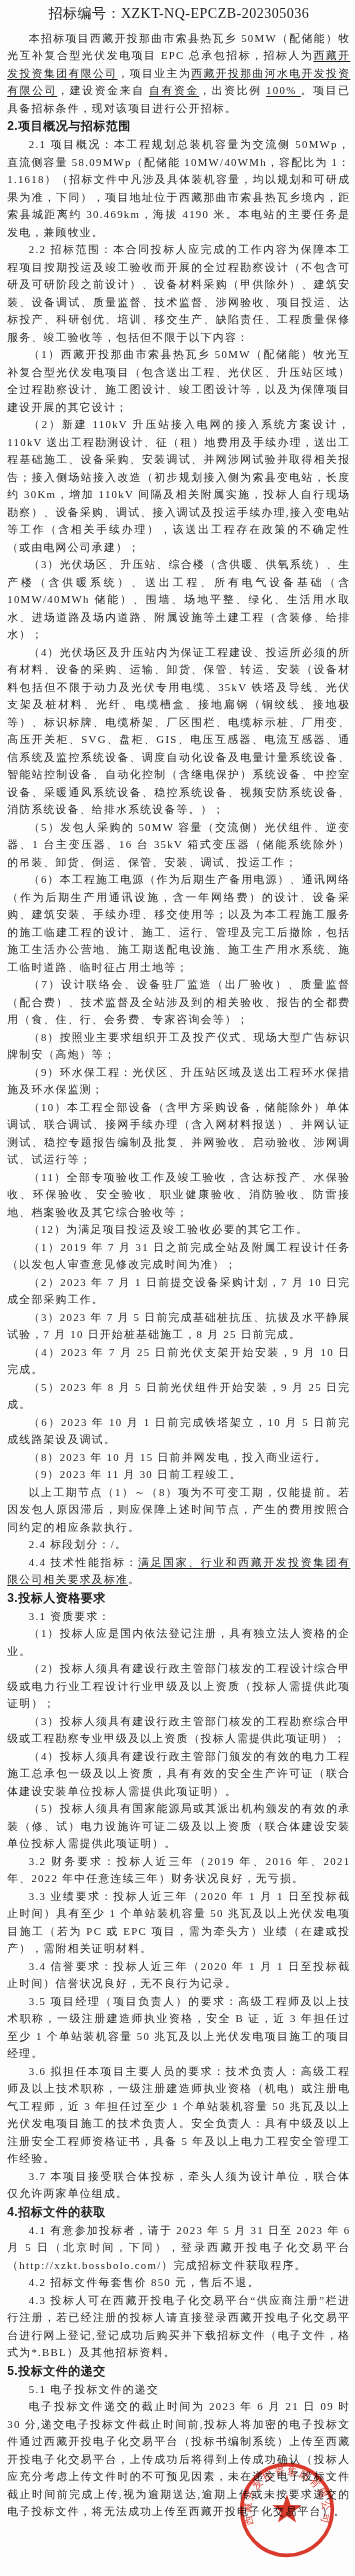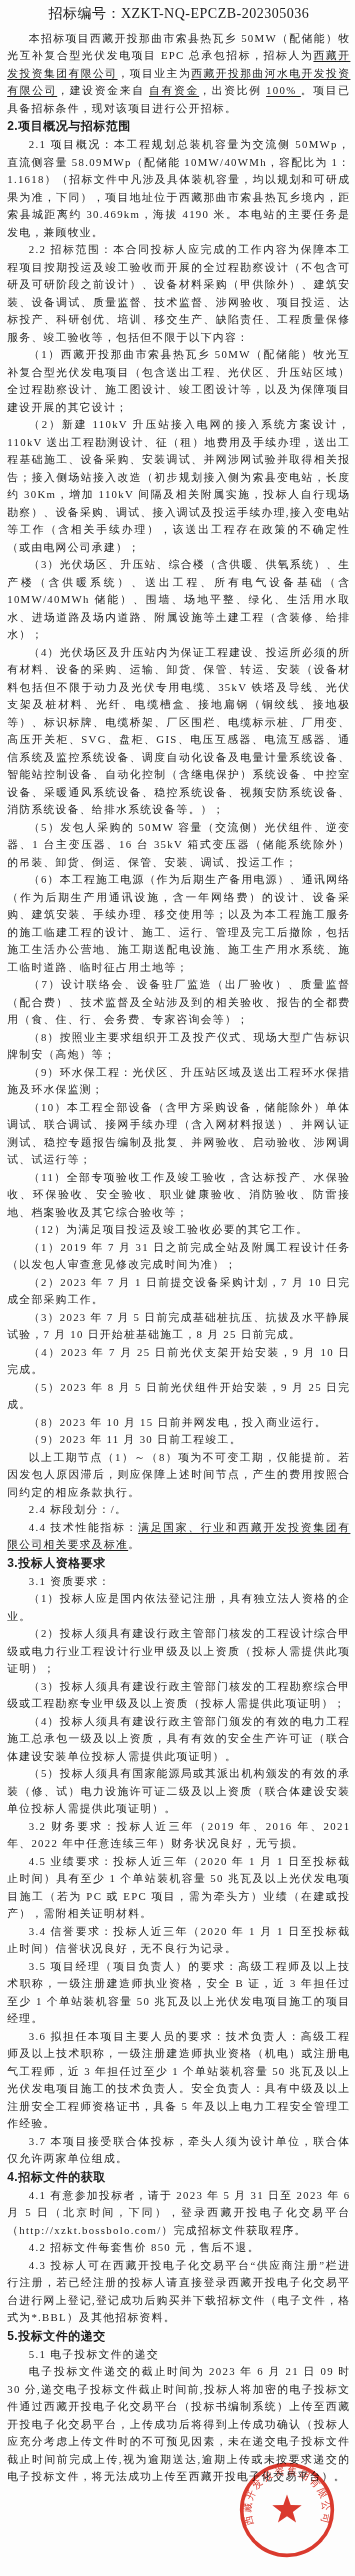--- a/index.html
+++ b/index.html
@@ -51,34 +51,35 @@
         <p class="blk para"><span>（8）按照业主要求组织开工及投产仪式、现场大型广告标识牌制安（高炮）等；</span></p>
         <p class="blk para"><span>（9）环水保工程：光伏区、升压站区域及送出工程环水保措施及环水保监测；</span></p>
         <p class="blk para"><span>（10）本工程全部设备（含甲方采购设备，储能除外）单体调试、联合调试、接网手续办理（含入网材料报送）、并网认证测试、稳控专题报告编制及批复、并网验收、启动验收、涉网调试、试运行等；</span></p>
         <p class="blk para"><span>（11）全部专项验收工作及竣工验收，含达标投产、水保验收、环保验收、安全验收、职业健康验收、消防验收、防雷接地、档案验收及其它综合验收等；</span></p>
         <p class="blk para"><span>（12）为满足项目投运及竣工验收必要的其它工作。</span></p>
         <p class="blk para"><span>（1）2019 年 7 月 31 日之前完成全站及附属工程设计任务（以发包人审查意见修改完成时间为准）；</span></p>
         <p class="blk para"><span>（2）2023 年 7 月 1 日前提交设备采购计划，7 月 10 日完成全部采购工作。</span></p>
         <p class="blk para"><span>（3）2023 年 7 月 5 日前完成基础桩抗压、抗拔及水平静展试验，7 月 10 日开始桩基础施工，8 月 25 日前完成。</span></p>
         <p class="blk para"><span>（4）2023 年 7 月 25 日前光伏支架开始安装，9 月 10 日完成。</span></p>
         <p class="blk para"><span>（5）2023 年 8 月 5 日前光伏组件开始安装，9 月 25 日完成。</span></p>
+        <p class="blk para"><span>（6）2023 年 10 月 1 日前完成铁塔架立，10 月 5 日前完成线路架设及调试。</span></p>
         <p class="blk para"><span>（8）2023 年 10 月 15 日前并网发电，投入商业运行。</span></p>
         <p class="blk para"><span>（9）2023 年 11 月 30 日前工程竣工。</span></p>
         <p class="blk para"><span>以上工期节点（1）～（8）项为不可变工期，仅能提前。若因发包人原因滞后，则应保障上述时间节点，产生的费用按照合同约定的相应条款执行。</span></p>
         <p class="blk para"><span>2.4 标段划分：/。</span></p>
         <p class="blk para"><span>4.4 技术性能指标：</span><span class="u">满足国家、行业和西藏开发投资集团有限公司相关要求及标准</span><span>。</span></p>
         <p class="blk heading"><span>3.投标人资格要求</span></p>
         <p class="blk para"><span>3.1 资质要求：</span></p>
         <p class="blk para"><span>（1）投标人应是国内依法登记注册，具有独立法人资格的企业。</span></p>
         <p class="blk para"><span>（2）投标人须具有建设行政主管部门核发的工程设计综合甲级或电力行业工程设计行业甲级及以上资质（投标人需提供此项证明）；</span></p>
         <p class="blk para"><span>（3）投标人须具有建设行政主管部门核发的工程勘察综合甲级或工程勘察专业甲级及以上资质（投标人需提供此项证明）；</span></p>
         <p class="blk para"><span>（4）投标人须具有建设行政主管部门颁发的有效的电力工程施工总承包一级及以上资质，具有有效的安全生产许可证（联合体建设安装单位投标人需提供此项证明）。</span></p>
         <p class="blk para"><span>（5）投标人须具有国家能源局或其派出机构颁发的有效的承装（修、试）电力设施许可证二级及以上资质（联合体建设安装单位投标人需提供此项证明）。</span></p>
         <p class="blk para"><span>3.2 财务要求：投标人近三年（2019 年、2016 年、2021 年、2022 年中任意连续三年）财务状况良好，无亏损。</span></p>
-        <p class="blk para"><span>4.5 业绩要求：投标人近三年（2020 年 1 月 1 日至投标截止时间）具有至少 1 个单站装机容量 50 兆瓦及以上光伏发电项目施工（若为 PC 或 EPC 项目，需为牵头方）业绩（在建或投产），需附相关证明材料。</span></p>
+        <p class="blk para"><span>3.3 业绩要求：投标人近三年（2020 年 1 月 1 日至投标截止时间）具有至少 1 个单站装机容量 50 兆瓦及以上光伏发电项目施工（若为 PC 或 EPC 项目，需为牵头方）业绩（在建或投产），需附相关证明材料。</span></p>
         <p class="blk para"><span>3.4 信誉要求：投标人近三年（2020 年 1 月 1 日至投标截止时间）信誉状况良好，无不良行为记录。</span></p>
         <p class="blk para"><span>3.5 项目经理（项目负责人）的要求：高级工程师及以上技术职称，一级注册建造师执业资格，安全 B 证，近 3 年担任过至少 1 个单站装机容量 50 兆瓦及以上光伏发电项目施工的项目经理。</span></p>
         <p class="blk para"><span>3.6 拟担任本项目主要人员的要求：技术负责人：高级工程师及以上技术职称，一级注册建造师执业资格（机电）或注册电气工程师，近 3 年担任过至少 1 个单站装机容量 50 兆瓦及以上光伏发电项目施工的技术负责人。安全负责人：具有中级及以上注册安全工程师资格证书，具备 5 年及以上电力工程安全管理工作经验。</span></p>
         <p class="blk para"><span>3.7 本项目接受联合体投标，牵头人须为设计单位，联合体仅允许两家单位组成。</span></p>
         <p class="blk heading"><span>4.招标文件的获取</span></p>
         <p class="blk para"><span>4.1 有意参加投标者，请于 2023 年 5 月 31 日至 2023 年 6 月 5 日（北京时间，下同），登录西藏开投电子化交易平台（http://xzkt.bossbolo.com/）完成招标文件获取程序。</span></p>
         <p class="blk para"><span>4.2 招标文件每套售价 850 元，售后不退。</span></p>
         <p class="blk para"><span>4.3 投标人可在西藏开投电子化交易平台“供应商注册”栏进行注册，若已经注册的投标人请直接登录西藏开投电子化交易平台进行网上登记,登记成功后购买并下载招标文件（电子文件，格式为*.BBL）及其他招标资料。</span></p>
         <p class="blk heading"><span>5.投标文件的递交</span></p>
         <p class="blk para"><span>5.1 电子投标文件的递交</span></p>

